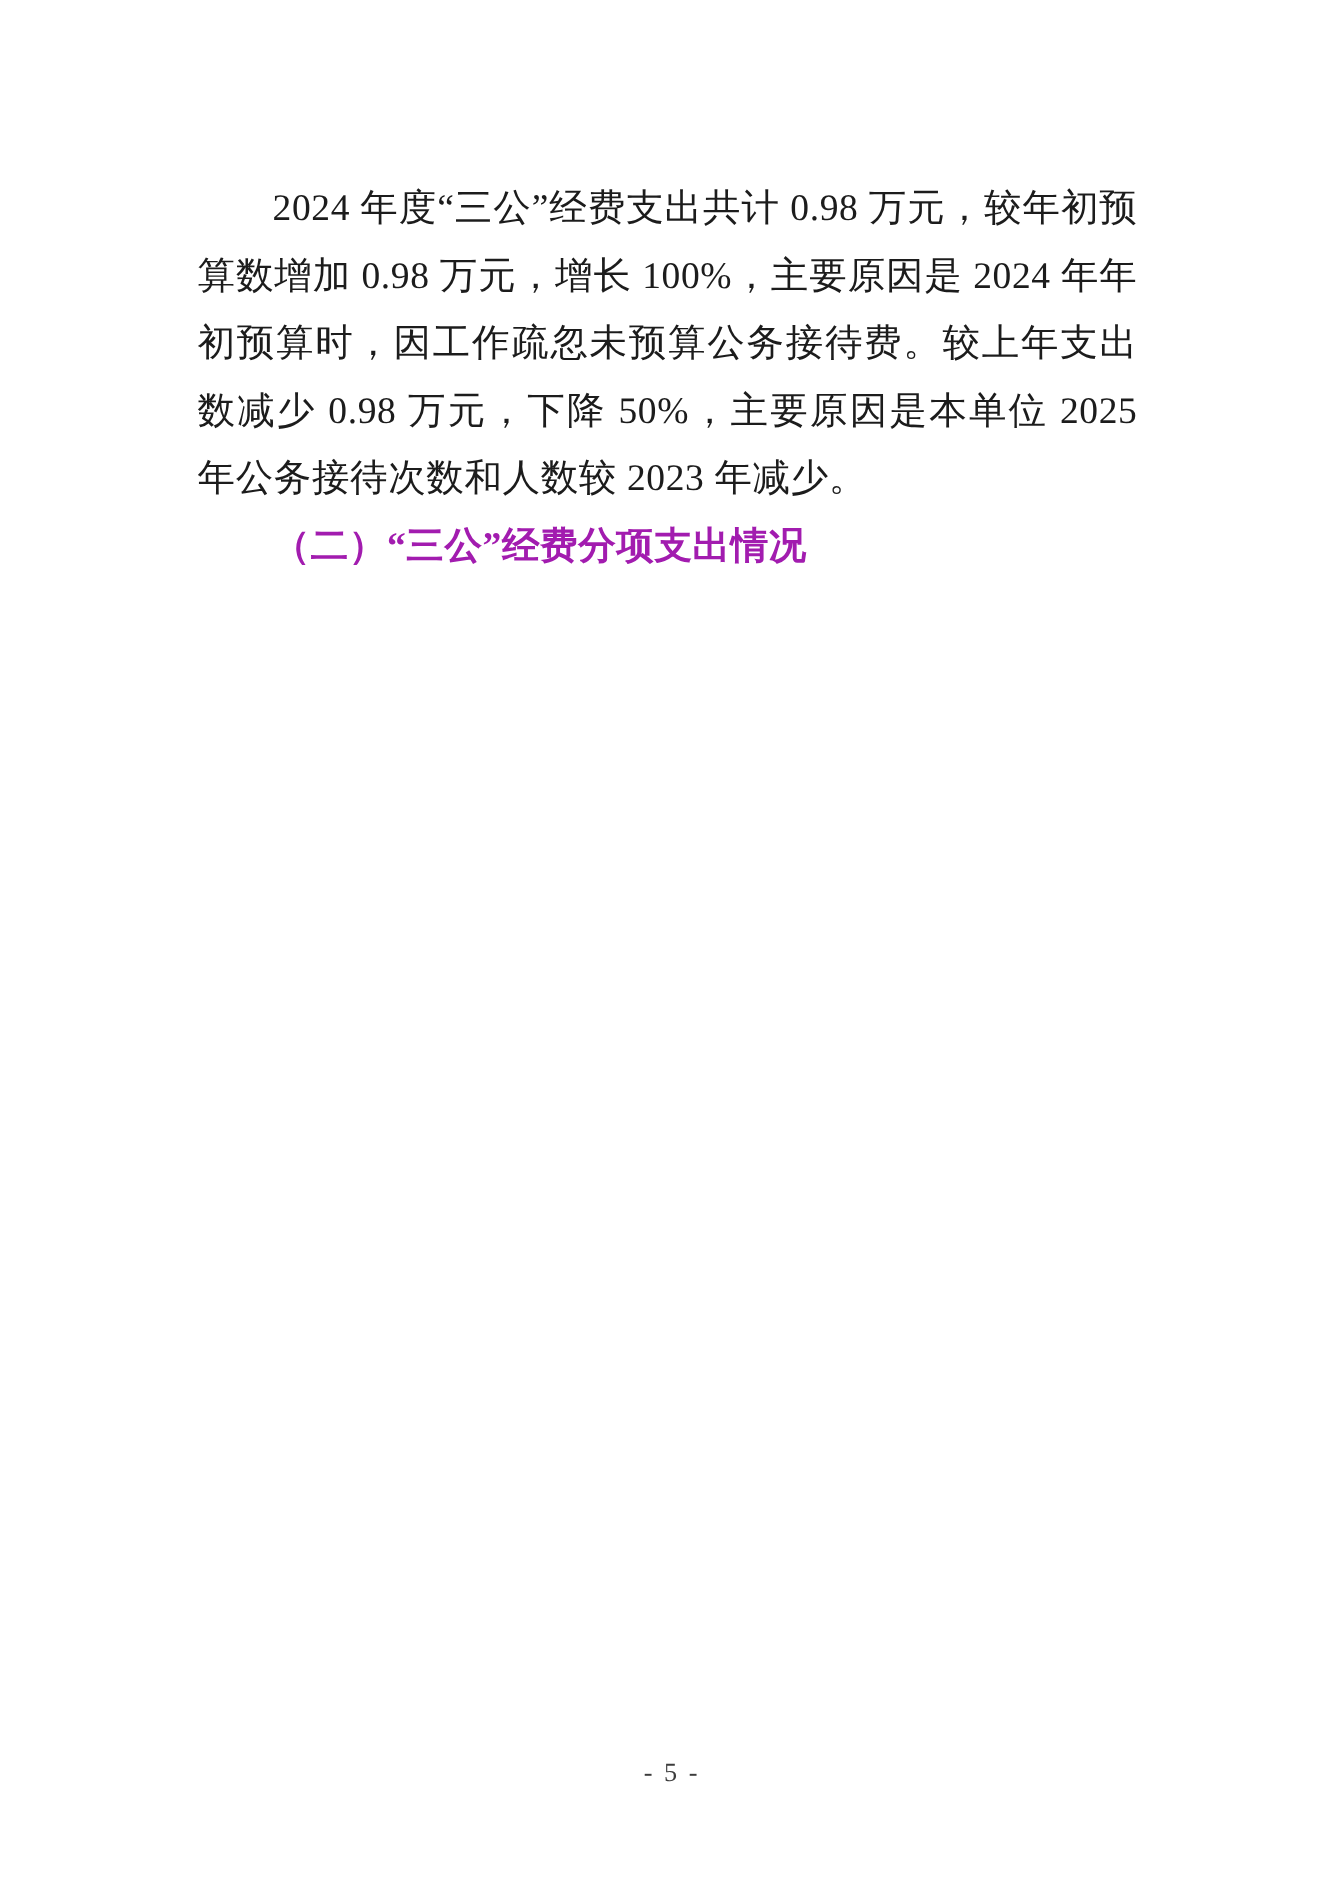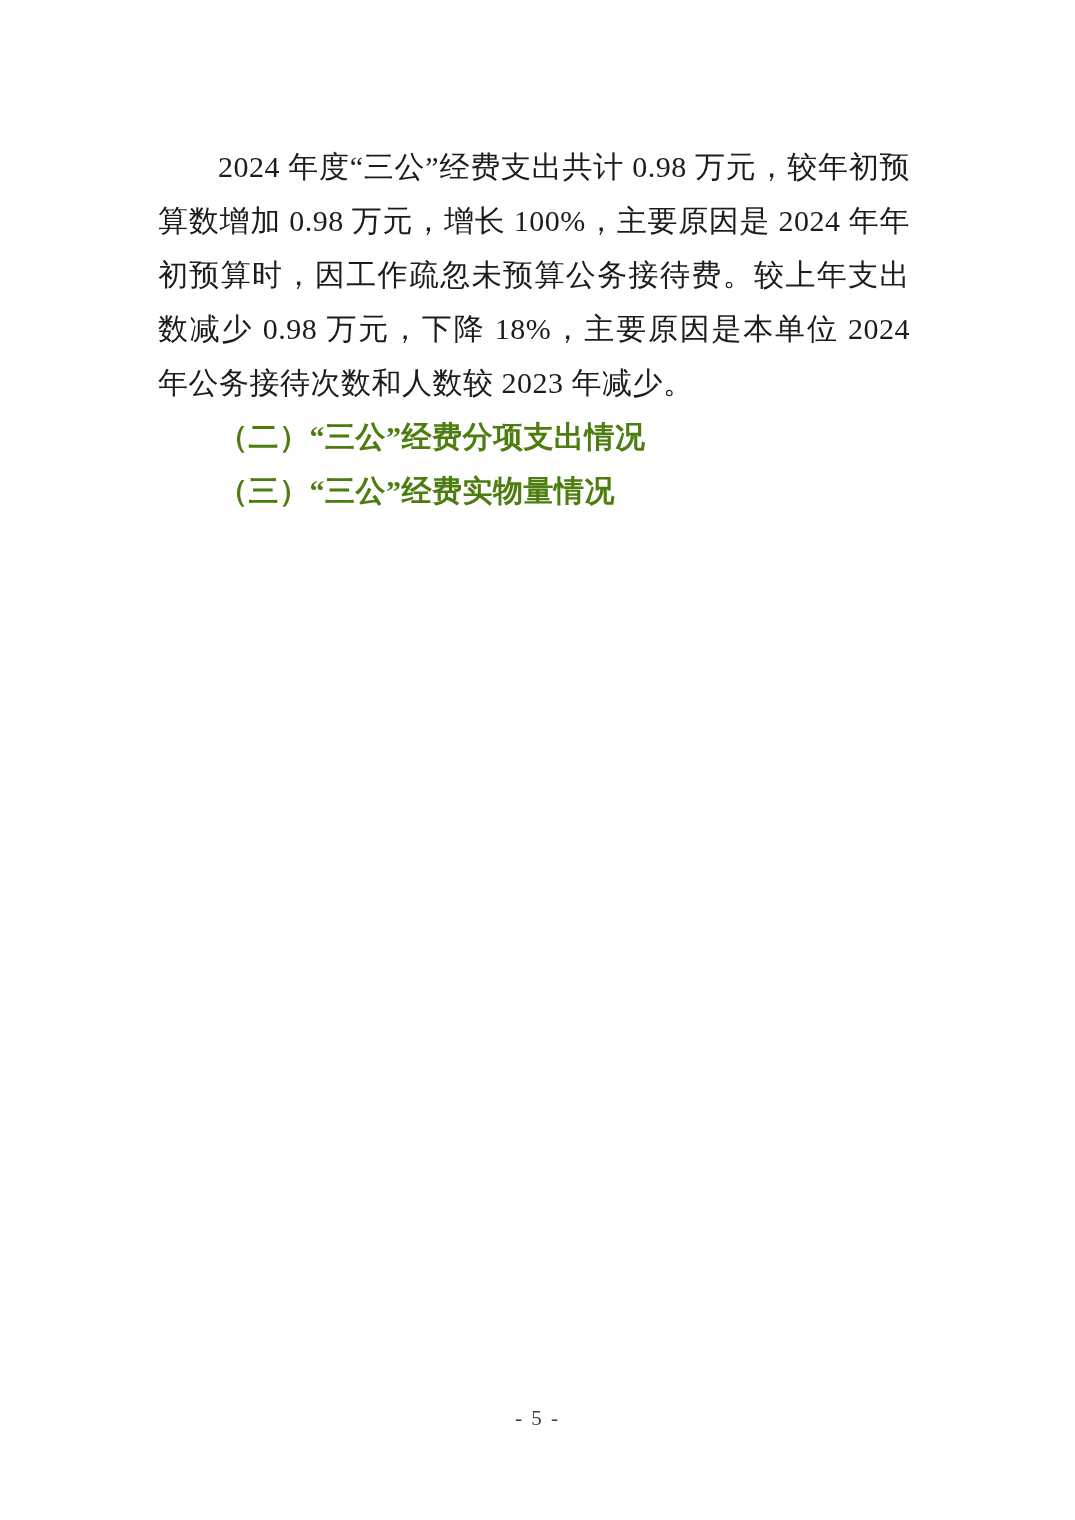--- a/index.html
+++ b/index.html
@@ -30,37 +30,36 @@
   .content h3 {
     margin: 0;
     padding: 0;
     text-indent: 2em;
     text-align: justify;
   }
   .content h3 {
     font-size: 30px;
     font-weight: bold;
     line-height: 54px;
-    color: #4d7c0f;
+    color: #a21caf;
   }
   .page-number {
     position: absolute;
     top: 1405px;
     left: 0;
     width: 100%;
     text-align: center;
     font-size: 21px;
     line-height: 26px;
     color: #3c3c3c;
     letter-spacing: 2px;
   }
 </style>
 </head>
 <body>
 
 <div class="page">
   <div class="content">
-    <p class="body-para">2024 年度“三公”经费支出共计 0.98 万元，较年初预算数增加 0.98 万元，增长 100%，主要原因是 2024 年年初预算时，因工作疏忽未预算公务接待费。较上年支出数减少 0.98 万元，下降 18%，主要原因是本单位 2024 年公务接待次数和人数较 2023 年减少。</p>
+    <p class="body-para">2024 年度“三公”经费支出共计 0.98 万元，较年初预算数增加 0.98 万元，增长 100%，主要原因是 2024 年年初预算时，因工作疏忽未预算公务接待费。较上年支出数减少 0.98 万元，下降 50%，主要原因是本单位 2025 年公务接待次数和人数较 2023 年减少。</p>
     <h3 class="heading">（二）“三公”经费分项支出情况</h3>
-    <h3 class="heading">（三）“三公”经费实物量情况</h3>
   </div>
   <div class="page-number">- 5 -</div>
 </div>
 
 </body></html>

